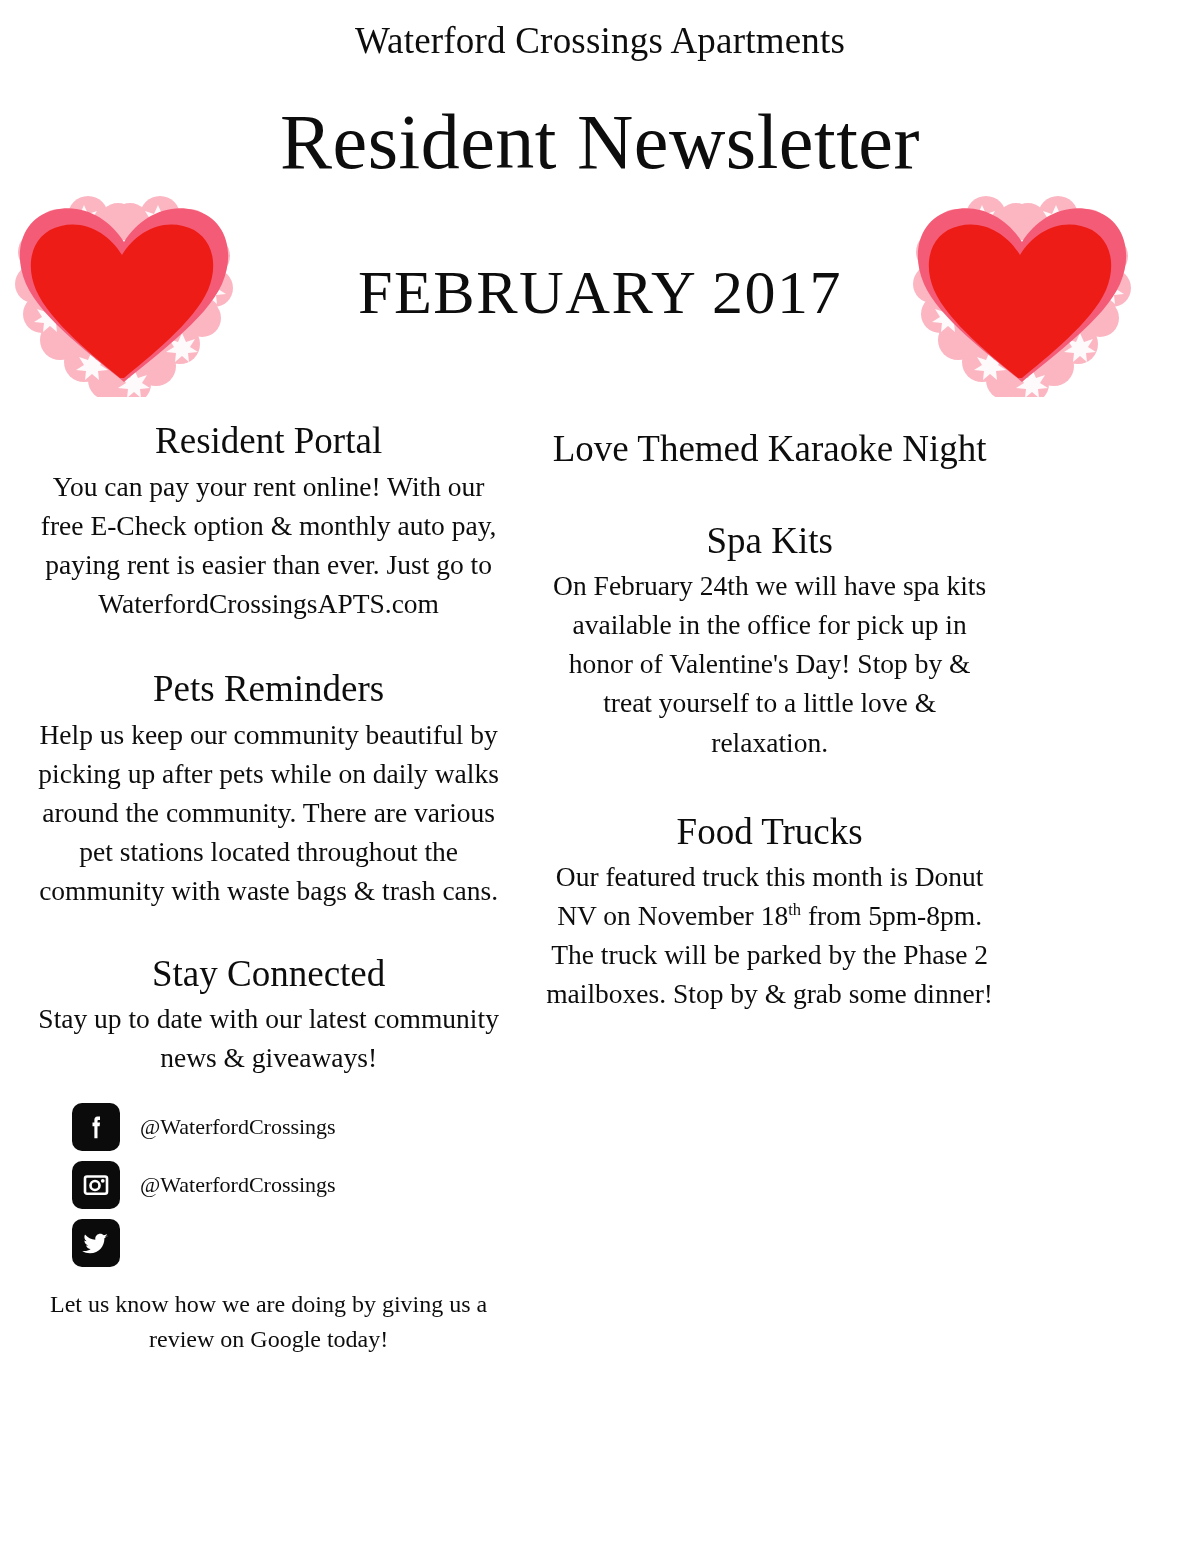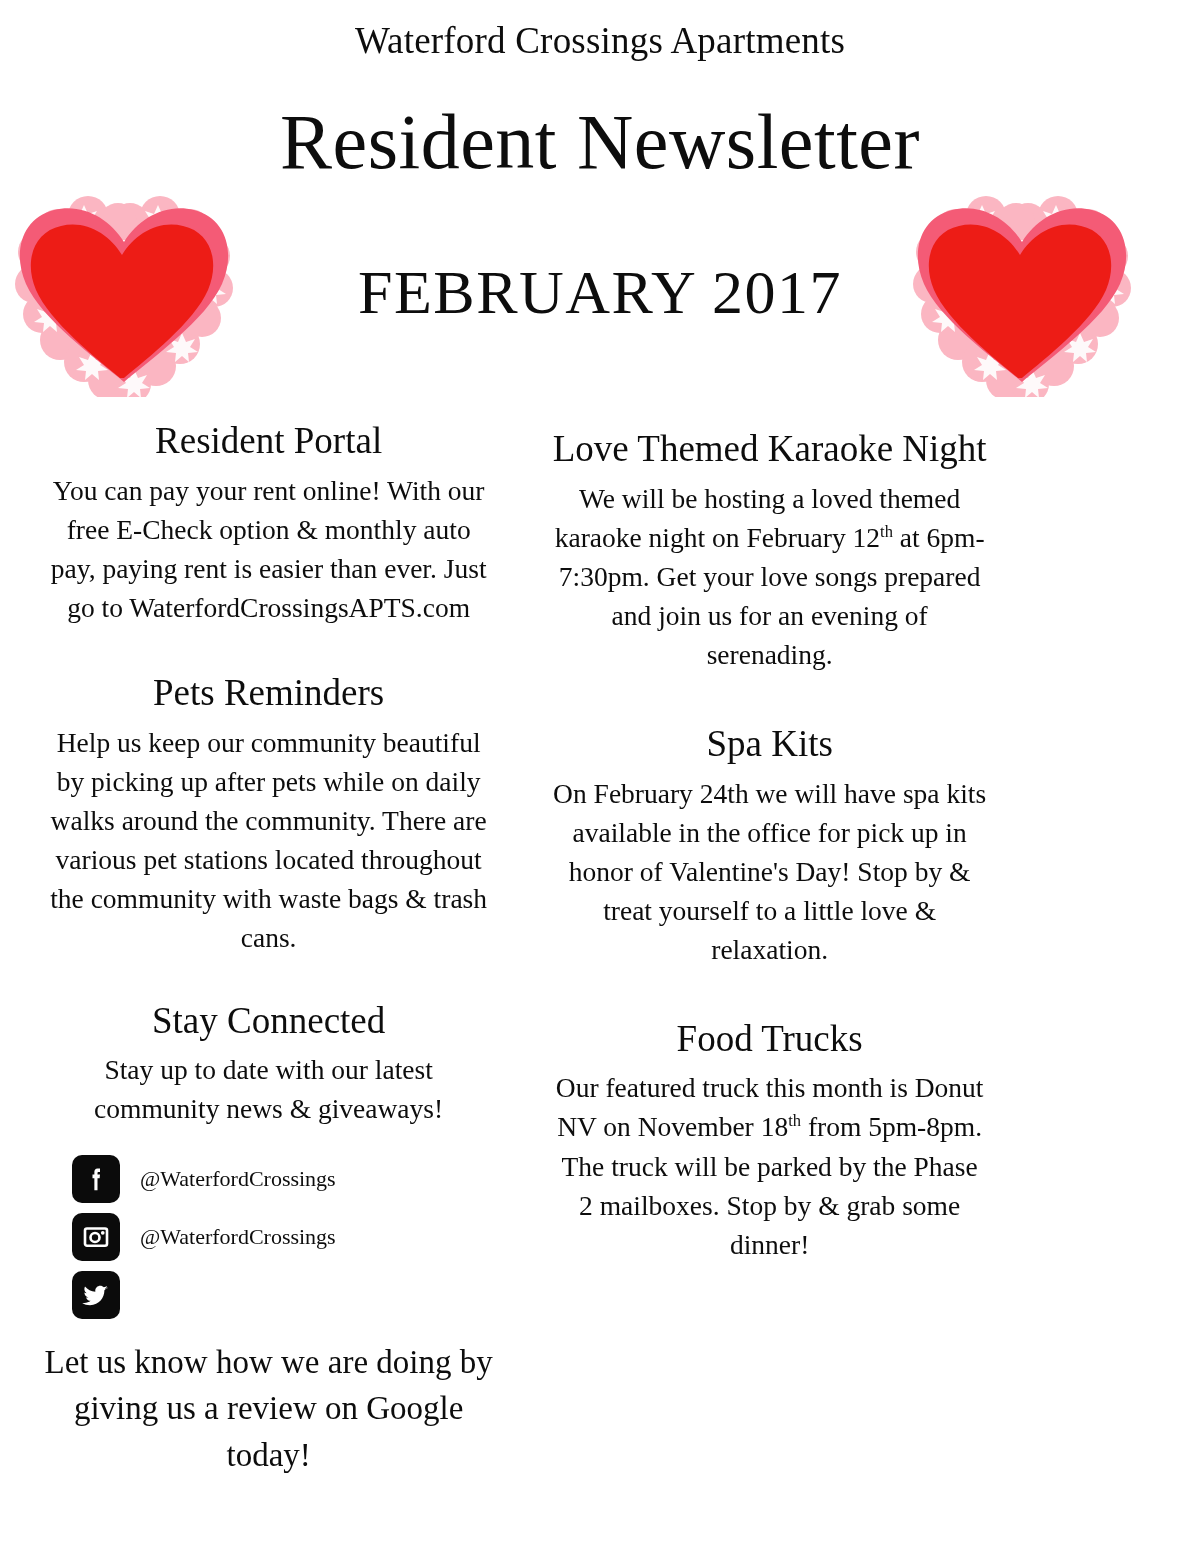--- a/index.html
+++ b/index.html
@@ -77,21 +77,21 @@
   .section-title {
     font-size: 37px;
     line-height: 1.18;
     margin: 0 0 4px 0;
     font-weight: normal;
     font-family: "Liberation Serif", "DejaVu Serif", serif;
   }
   .section-body {
     font-size: 27.5px;
     line-height: 1.42;
-    margin: 8px;
+    margin: 0;
     font-family: "Liberation Serif", "DejaVu Serif", serif;
   }
   .section-body sup {
     font-size: 0.6em;
     vertical-align: super;
     line-height: 0;
   }
 
   .sec-portal   { margin-top: 4px; }
   .sec-pets     { margin-top: 44px; }
@@ -124,21 +124,21 @@
     margin-right: 20px;
   }
   .social-icon svg { display: block; }
   .social-handle {
     font-size: 22px;
     line-height: 1.0;
     font-family: "Liberation Serif", "DejaVu Serif", serif;
   }
 
   .review-note {
-    font-size: 33px;
+    font-size: 24px;
     line-height: 1.42;
     margin: 20px 0 0 0;
     text-align: center;
     font-family: "Liberation Serif", "DejaVu Serif", serif;
   }
 </style>
 </head>
 <body>
 
 <div class="page-header">
@@ -283,21 +283,20 @@
 
       <p class="review-note">Let us know how we are doing by giving us a review on Google today!</p>
     </div>
 
   </div>
 
   <div class="col col-right">
 
     <div class="section sec-karaoke">
       <h2 class="section-title">Love Themed Karaoke Night</h2>
-      <p class="section-body"><span>We will be hosting a loved themed karaoke night on February 12</span><sup>th</sup><span> at 6pm-7:30pm. Get your love songs prepared and join us for an evening of serenading.</span></p>
     </div>
 
     <div class="section sec-spa">
       <h2 class="section-title">Spa Kits</h2>
       <p class="section-body">On February 24th we will have spa kits available in the office for pick up in honor of Valentine's Day! Stop by &amp; treat yourself to a little love &amp; relaxation.</p>
     </div>
 
     <div class="section sec-food">
       <h2 class="section-title">Food Trucks</h2>
       <p class="section-body"><span>Our featured truck this month is Donut NV on November 18</span><sup>th</sup><span> from 5pm-8pm. The truck will be parked by the Phase 2 mailboxes. Stop by &amp; grab some dinner!</span></p>

